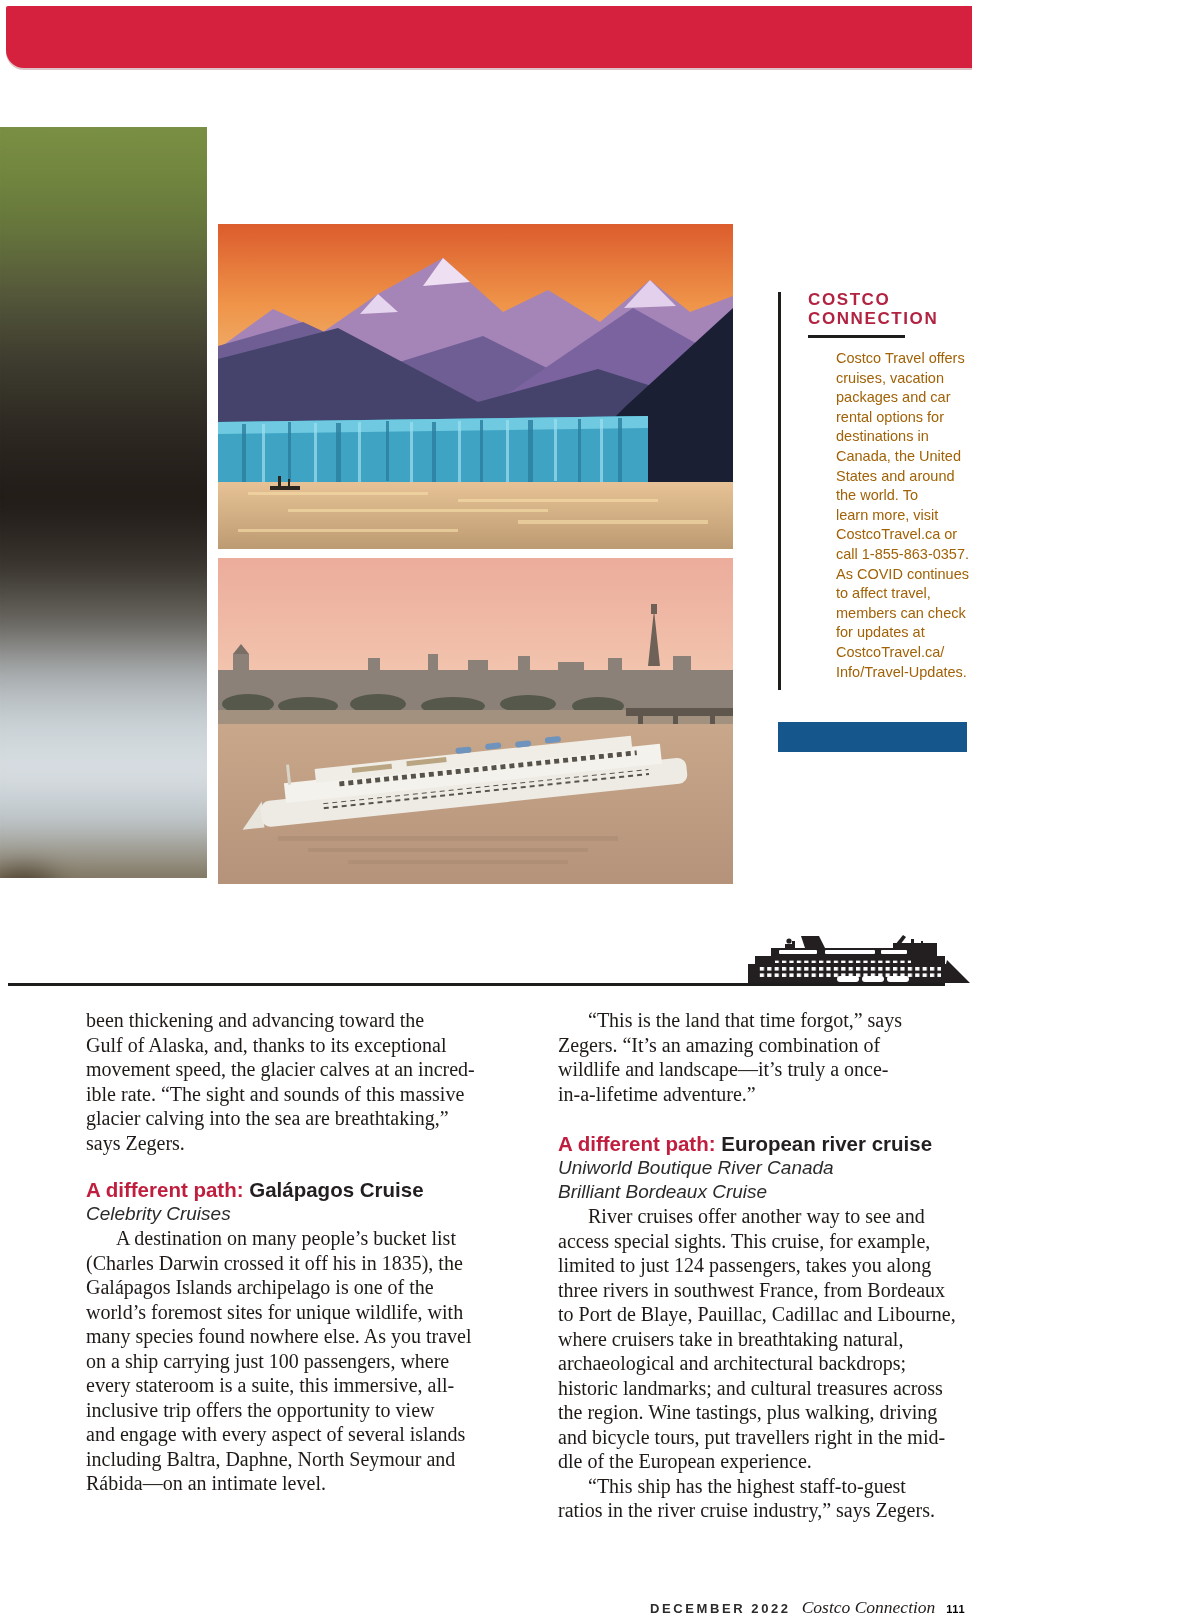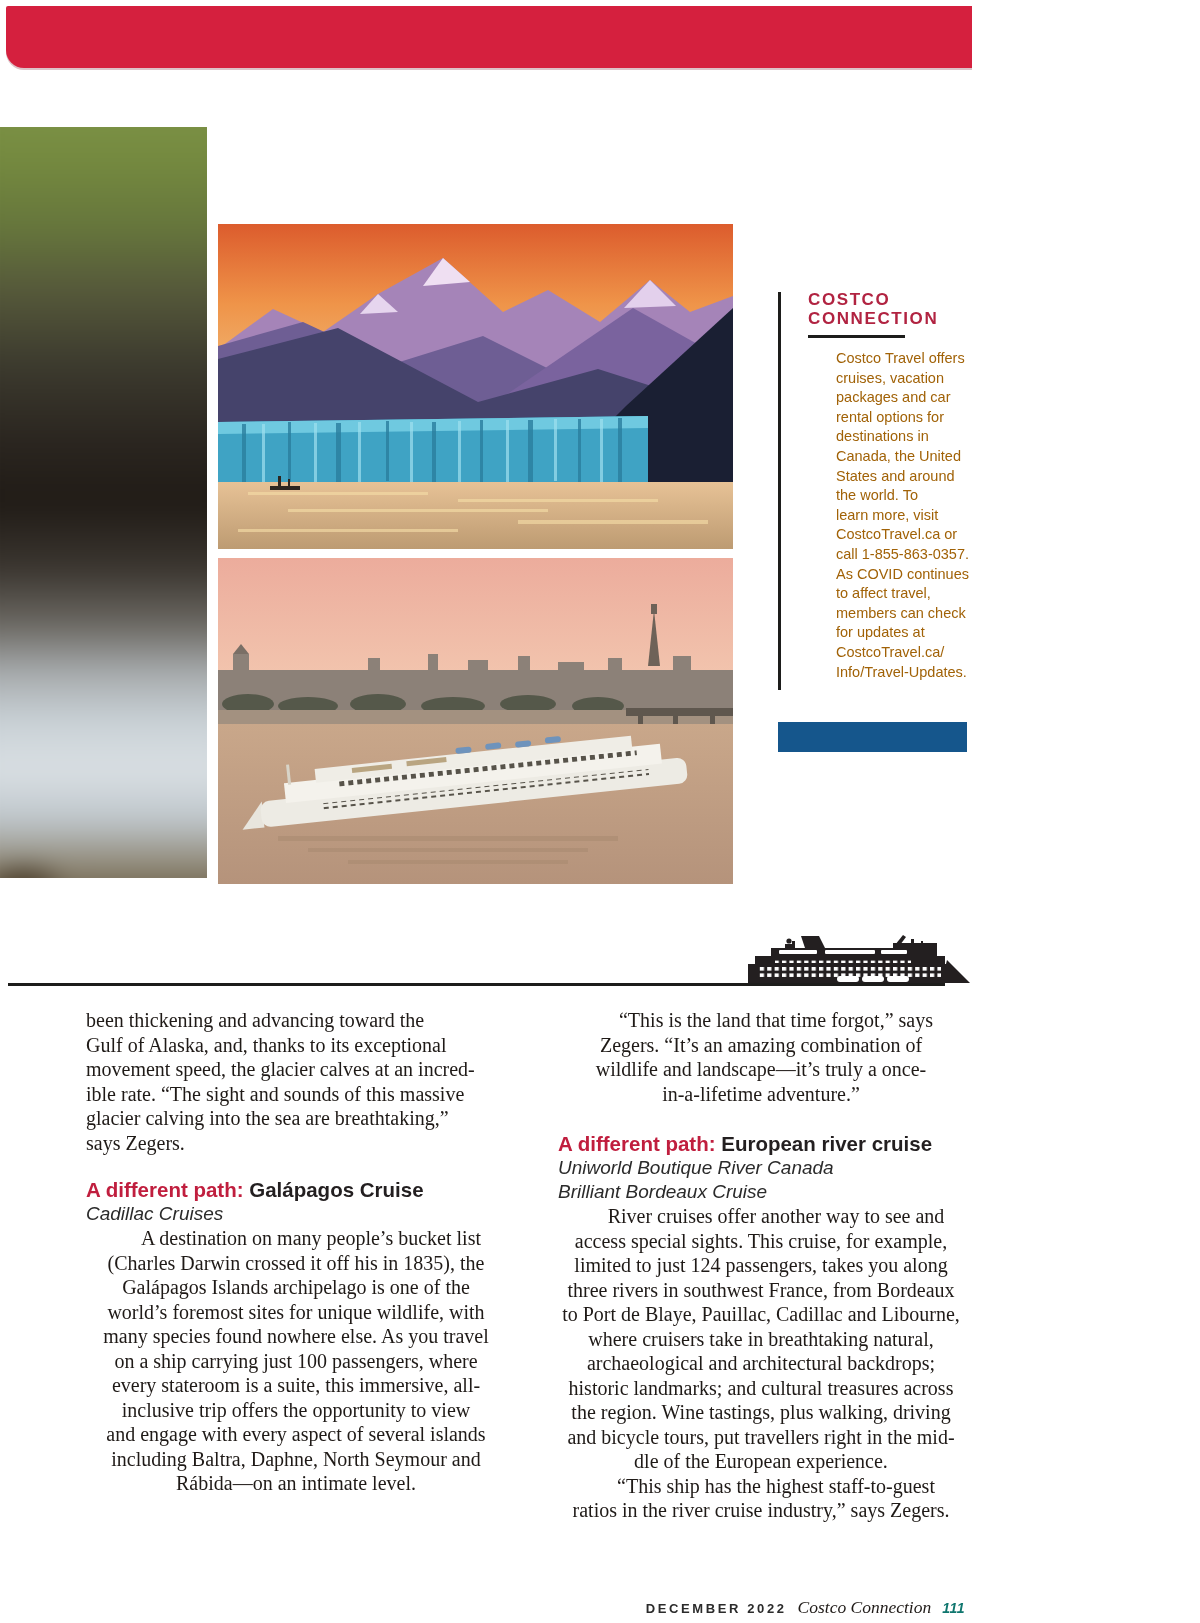--- a/index.html
+++ b/index.html
@@ -43,32 +43,32 @@
   
   .divider-line{position:absolute;left:8px;top:983px;width:937px;height:2.5px;background:#1d1d1b;}
   .ship-icon{position:absolute;left:745px;top:935px;width:228px;height:51px;}
 
   
   .col{position:absolute;top:1008px;color:#1F1A17;}
   .col-left{left:86px;width:420px;}
   .col-right{left:558px;width:406px;}
   .body-par{font-family:"Liberation Serif",serif;font-size:20px;line-height:24.5px;
             white-space:pre;margin:0;}
-  .indent{text-indent:30px;text-align:center;}
+  .indent{text-indent:30px;}
   .sec-head{font-size:20.5px;line-height:24px;font-weight:bold;color:#231F20;margin:0;}
   .sec-head .red{color:#C01E3E;}
   .cruise-line{font-size:19px;line-height:24px;font-style:italic;color:#2b2b2b;margin:0;}
   .gap-head-left{margin-top:23px;}
   .gap-head-right{margin-top:26px;}
 
   
   .footer{position:absolute;right:7px;top:1597px;display:flex;align-items:baseline;gap:11px;}
   .footer .issue{font-size:13px;letter-spacing:2.6px;color:#2b2b2b;font-weight:bold;}
   .footer .mag{font-family:"Liberation Serif",serif;font-style:italic;font-size:17.5px;color:#1F1A17;}
-  .footer .pageno{font-weight:bold;font-size:14px;color:#0f766e;letter-spacing:.5px;font-style:italic;}
+  .footer .pageno{font-weight:bold;font-size:11px;color:#000000;letter-spacing:.5px;}
 </style>
 </head>
 <body>
 
 <div class="page">
 
   <div class="red-bar"></div>
 
   <div class="blur-strip">
     <div class="blur-inner"></div>
@@ -267,21 +267,21 @@
   </svg>
 
   <div class="col col-left">
     <p class="body-par">been thickening and advancing toward the
 Gulf of Alaska, and, thanks to its exceptional
 movement speed, the glacier calves at an incred-
 ible rate. “The sight and sounds of this massive
 glacier calving into the sea are breathtaking,”
 says Zegers.</p>
     <p class="sec-head gap-head-left"><span class="red">A different path:</span><span> Galápagos Cruise</span></p>
-    <p class="cruise-line">Cadillac Cruises</p>
+    <p class="cruise-line">Celebrity Cruises</p>
     <p class="body-par indent">A destination on many people’s bucket list
 (Charles Darwin crossed it off his in 1835), the
 Galápagos Islands archipelago is one of the
 world’s foremost sites for unique wildlife, with
 many species found nowhere else. As you travel
 on a ship carrying just 100 passengers, where
 every stateroom is a suite, this immersive, all-
 inclusive trip offers the opportunity to view
 and engage with every aspect of several islands
 including Baltra, Daphne, North Seymour and

